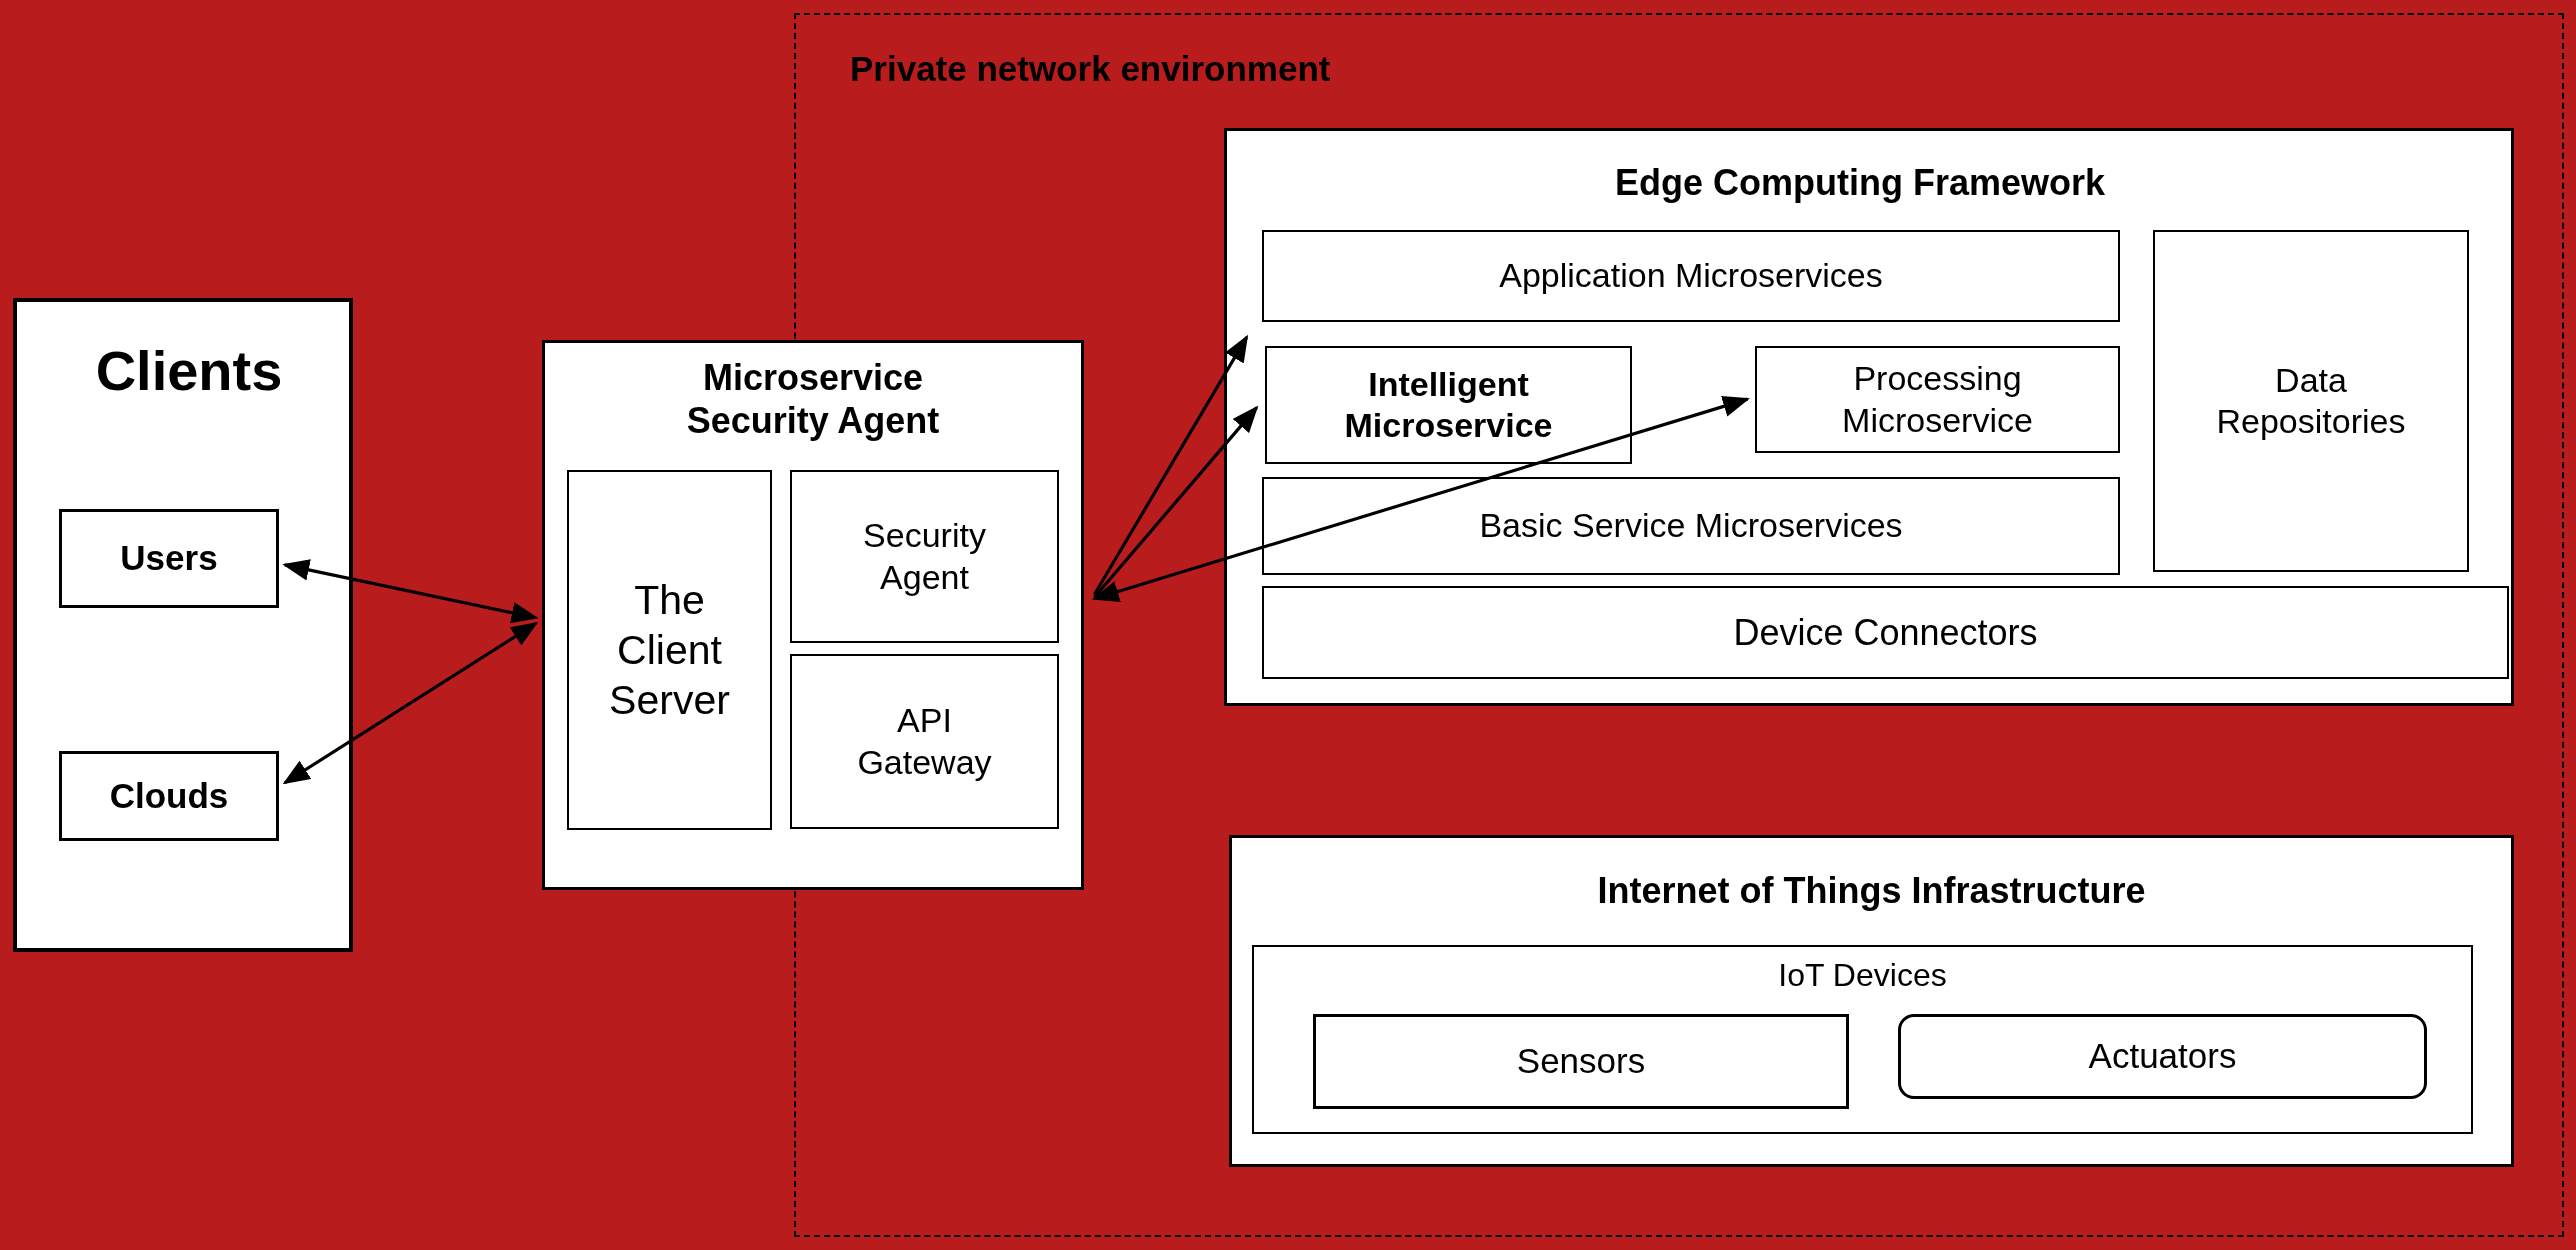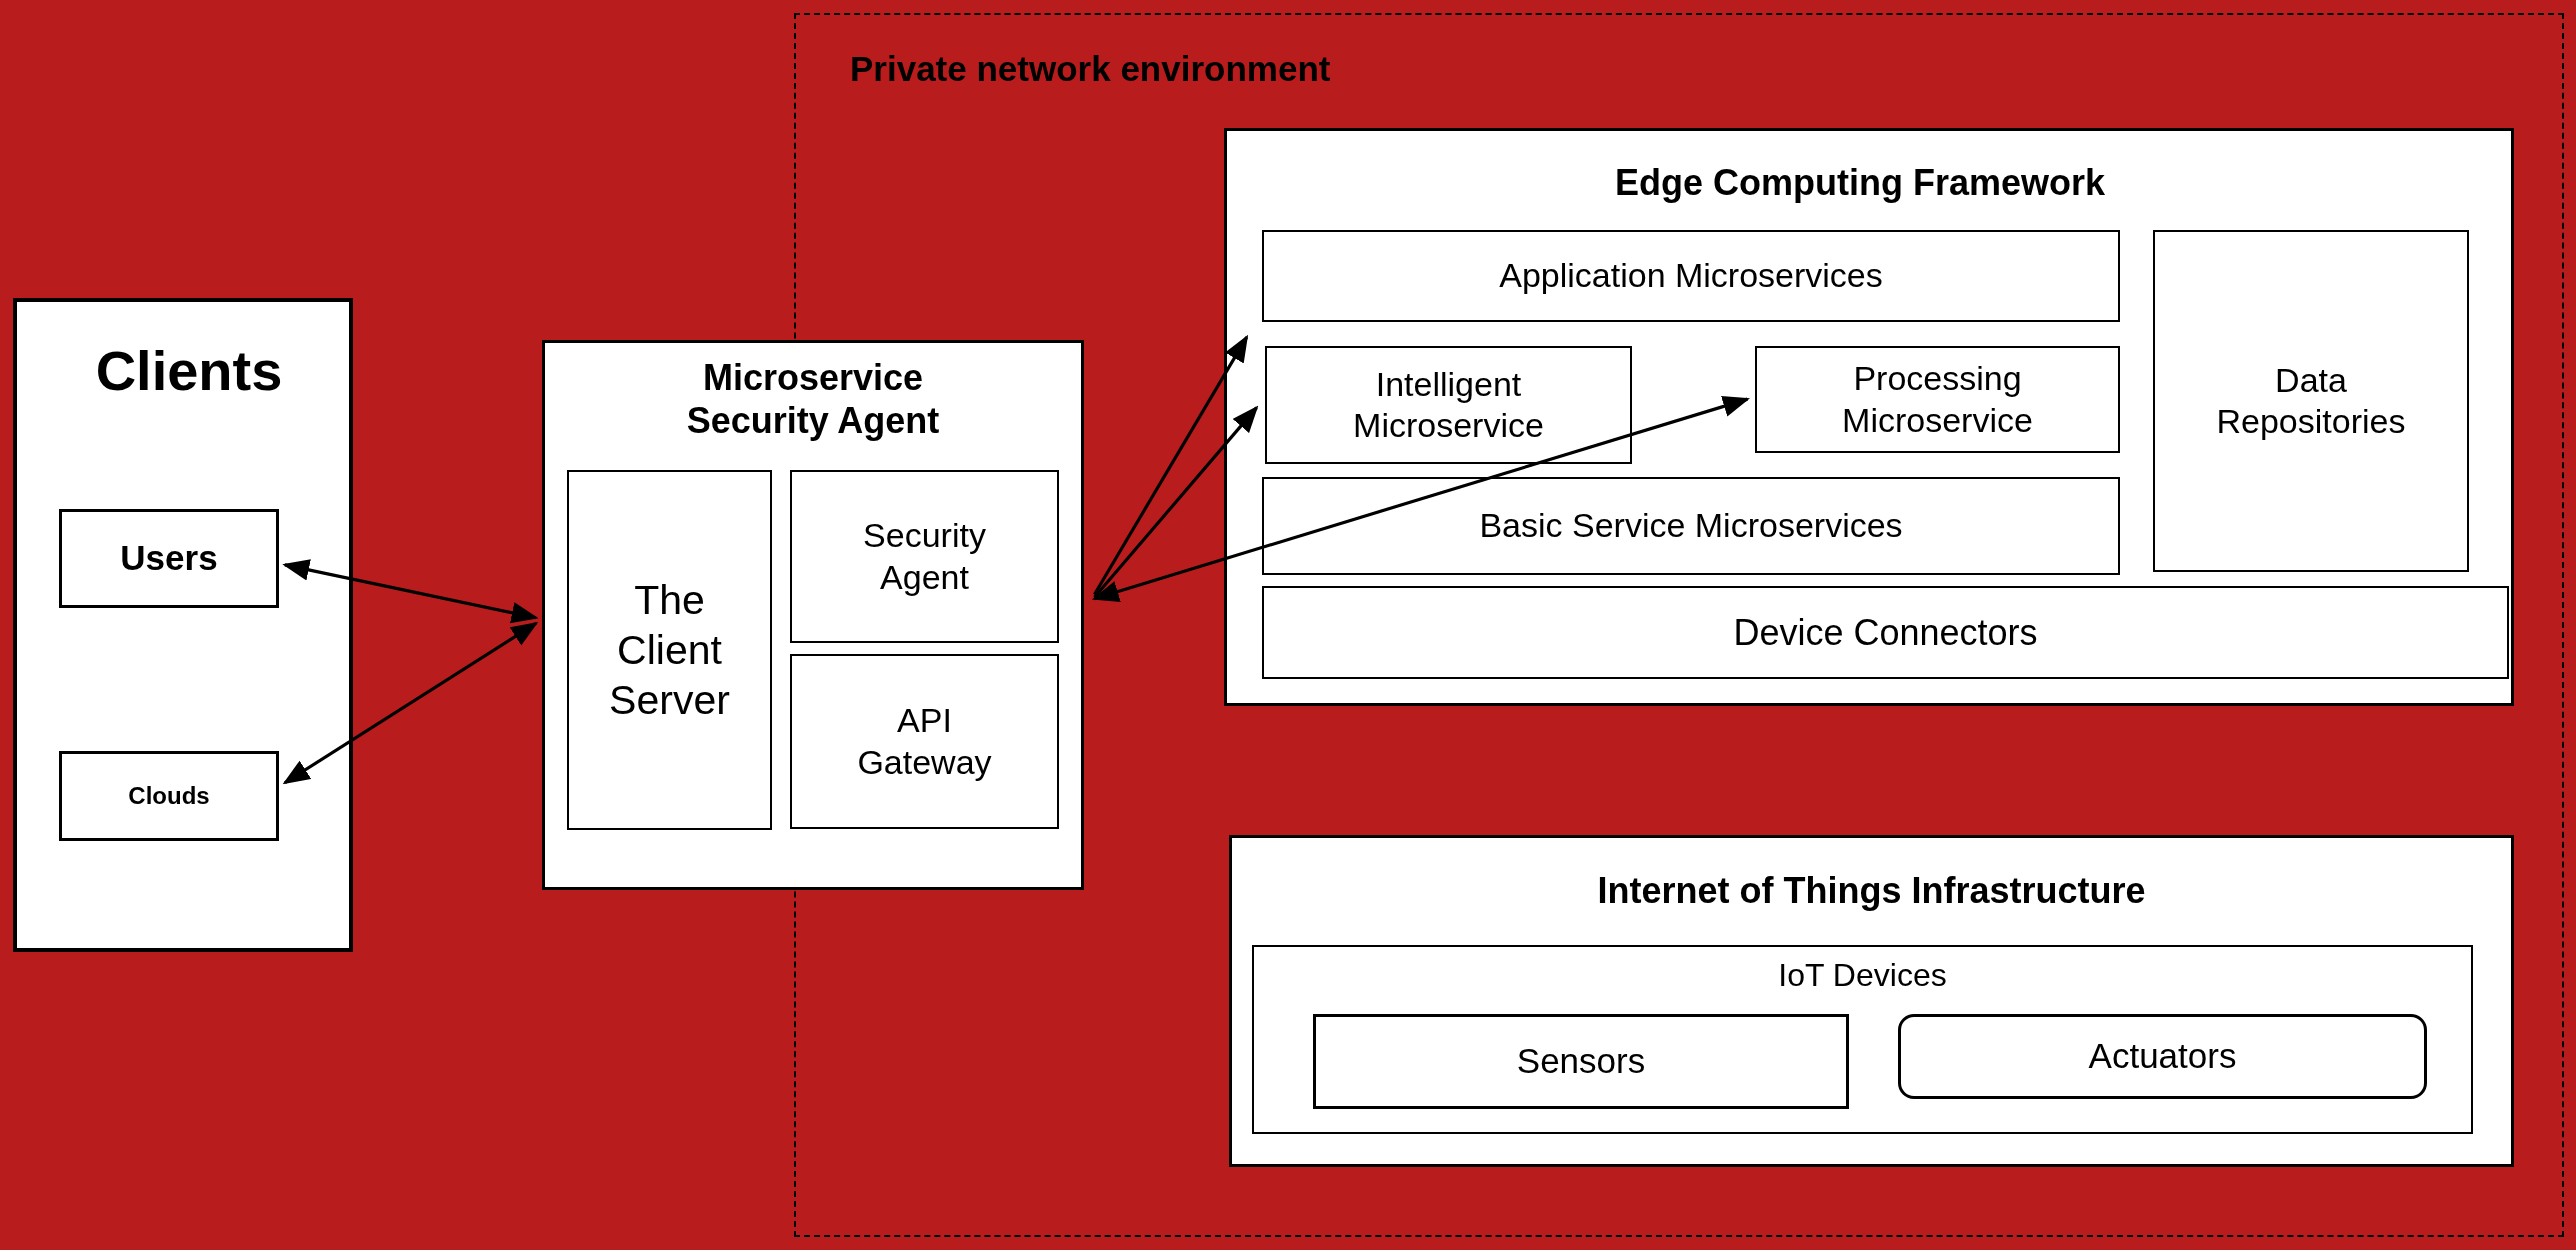--- a/index.html
+++ b/index.html
@@ -63,41 +63,41 @@
 
 <div id="canvas">
 
   <div class="box dashedbox container" style="left:794px; top:13.4px; width:1770px; height:1224px;"></div>
   <div class="label bold" style="left:850px; top:48px; font-size:35px; white-space:nowrap; text-align:left;">Private network environment</div>
 
   <div>
     <div class="box b6 container" style="left:13.4px; top:298px; width:340px; height:654px;"></div>
     <div class="label bold" style="left:19px; top:337px; width:340px; font-size:56px;">Clients</div>
     <div class="box b5 bold" style="left:59px; top:509px; width:220px; height:99px; font-size:35px;">Users</div>
-    <div class="box b5 bold" style="left:59px; top:751px; width:220px; height:90px; font-size:24px;">Clouds</div>
+    <div class="box b5 bold" style="left:59px; top:751px; width:220px; height:90px; font-size:35px;">Clouds</div>
   </div>
 
   <div>
     <div class="box b5 container" style="left:542px; top:340px; width:542px; height:550px;"></div>
     <div class="label bold" style="left:542px; top:356px; width:542px; font-size:36px;">Microservice
 Security Agent</div>
     <div class="box" style="left:567px; top:470px; width:205px; height:360px; font-size:41px;">The
 Client
 Server</div>
     <div class="box" style="left:790px; top:470px; width:269px; height:173px; font-size:34px;">Security
 Agent</div>
     <div class="box" style="left:790px; top:654px; width:269px; height:175px; font-size:34px;">API
 Gateway</div>
   </div>
 
   <div>
     <div class="box b5 container" style="left:1224px; top:128px; width:1290px; height:578px;"></div>
     <div class="label bold" style="left:1215px; top:161px; width:1290px; font-size:36px;">Edge Computing Framework</div>
     <div class="box" style="left:1262px; top:230px; width:858px; height:92px; font-size:34px;">Application Microservices</div>
-    <div class="box" style="left:1265px; top:346px; width:367px; height:118px; font-size:34px;">Intelligent
+    <div class="box" style="left:1265px; top:346px; width:367px; height:118px; font-size:34px;font-weight:bold;">Intelligent
 Microservice</div>
     <div class="box" style="left:1755px; top:346px; width:365px; height:107px; font-size:34px;">Processing
 Microservice</div>
     <div class="box" style="left:1262px; top:477px; width:858px; height:98px; font-size:34px;">Basic Service Microservices</div>
     <div class="box" style="left:1262px; top:586px; width:1247px; height:93px; font-size:36px;">Device  Connectors</div>
     <div class="box" style="left:2153px; top:230px; width:316px; height:342px; font-size:34px;">Data
 Repositories</div>
   </div>
 
 

